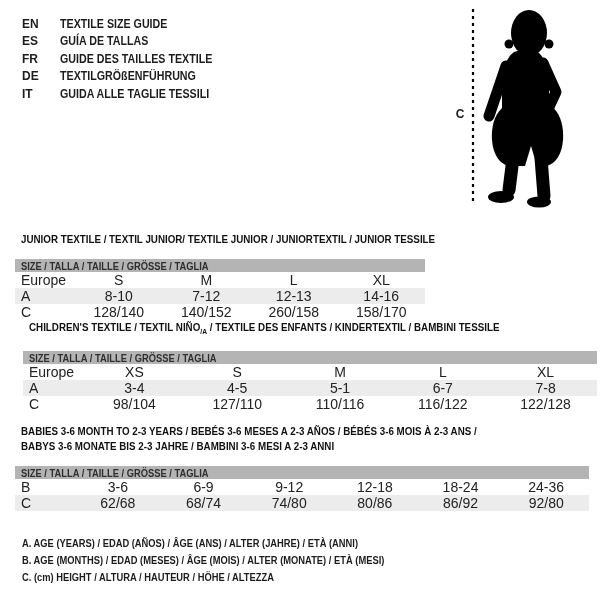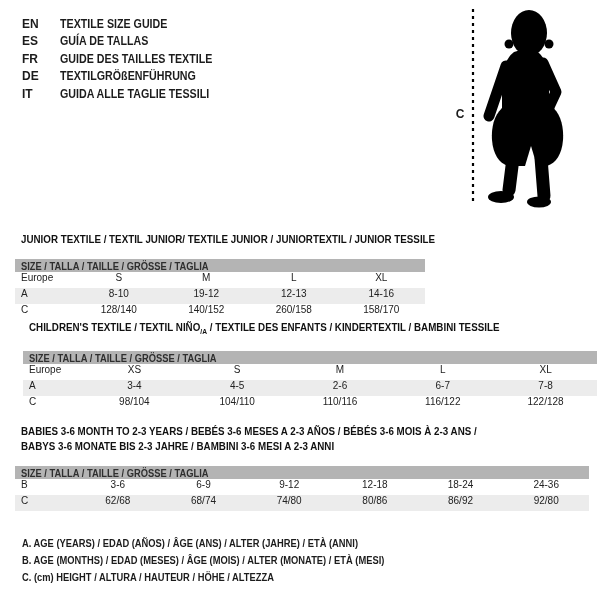--- a/index.html
+++ b/index.html
@@ -30,21 +30,21 @@
 
   
   .tbl{position:absolute;left:15px;}
   #tbl1{top:232px;width:410px;}
   #tbl2{top:320px;width:574px;margin-left:8px;}
   #tbl3{top:424px;width:574px;}
   .tbl-title{margin:0 0 12px 6px;font-size:11px;font-weight:bold;line-height:15px;color:#111;}
   .tbl-title sub{font-size:7.5px;}
   .tbl-head{height:13px;background:var(--bar);display:flex;align-items:flex-end;
             padding-left:6px;font-size:10.5px;font-weight:bold;color:#2e2e2e;}
-  .tbl-row{display:flex;height:16px;align-items:flex-start;font-size:10px;color:#222;}
+  .tbl-row{display:flex;height:16px;align-items:flex-end;font-size:14px;color:#222;}
   .tbl-row.shaded{background:var(--stripe);}
   .tbl-row .lbl{flex:0 0 54px;padding-left:6px;}
   .tbl-row .cell{flex:1;text-align:center;}
 
   
   .notes{position:absolute;left:22px;top:535px;}
   .note-line{height:17px;font-size:10.5px;font-weight:bold;line-height:17px;}
 </style>
 </head>
 <body>
@@ -105,21 +105,21 @@
       <div class="tbl-row">
         <span class="lbl">Europe</span>
         <span class="cell">S</span>
         <span class="cell">M</span>
         <span class="cell">L</span>
         <span class="cell">XL</span>
       </div>
       <div class="tbl-row shaded">
         <span class="lbl">A</span>
         <span class="cell">8-10</span>
-        <span class="cell">19-12</span>
+        <span class="cell">7-12</span>
         <span class="cell">12-13</span>
         <span class="cell">14-16</span>
       </div>
       <div class="tbl-row">
         <span class="lbl">C</span>
         <span class="cell">128/140</span>
         <span class="cell">140/152</span>
         <span class="cell">260/158</span>
         <span class="cell">158/170</span>
       </div>
@@ -136,28 +136,28 @@
         <span class="cell">XS</span>
         <span class="cell">S</span>
         <span class="cell">M</span>
         <span class="cell">L</span>
         <span class="cell">XL</span>
       </div>
       <div class="tbl-row shaded">
         <span class="lbl">A</span>
         <span class="cell">3-4</span>
         <span class="cell">4-5</span>
-        <span class="cell">2-6</span>
+        <span class="cell">5-1</span>
         <span class="cell">6-7</span>
         <span class="cell">7-8</span>
       </div>
       <div class="tbl-row">
         <span class="lbl">C</span>
         <span class="cell">98/104</span>
-        <span class="cell">104/110</span>
+        <span class="cell">127/110</span>
         <span class="cell">110/116</span>
         <span class="cell">116/122</span>
         <span class="cell">122/128</span>
       </div>
     </section>
   <section class="tbl" id="tbl3">
       <h3 class="tbl-title">
         <div><span class="cond"><span>BABIES 3-6 MONTH TO 2-3 YEARS / BEBÉS 3-6 MESES A 2-3 AÑOS / BÉBÉS 3-6 MOIS À 2-3 ANS /</span></span></div>
         <div><span class="cond"><span>BABYS 3-6 MONATE BIS 2-3 JAHRE / BAMBINI 3-6 MESI A 2-3 ANNI</span></span></div>
       </h3>

